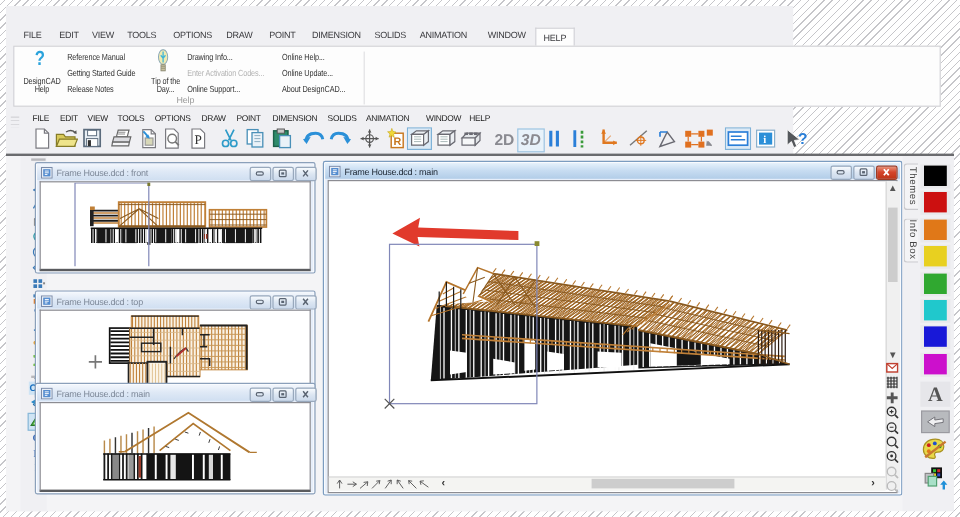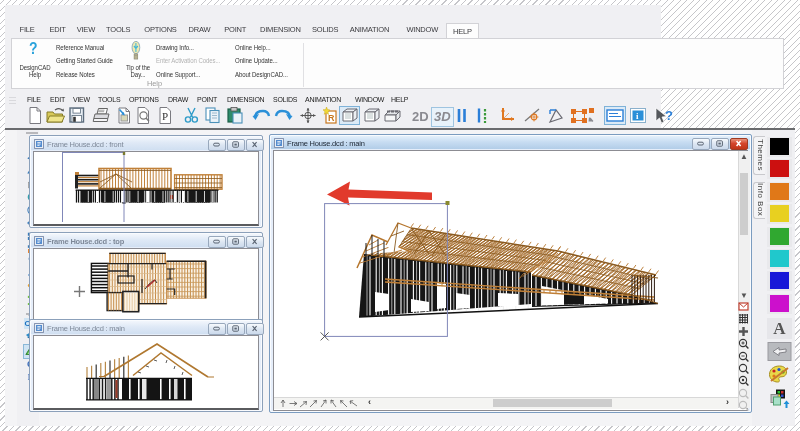--- a/index.html
+++ b/index.html
@@ -528,21 +528,21 @@
             <line x1="153.9" y1="39.0" x2="153.9" y2="50.0" stroke="#ffffff" stroke-width="0.8"></line>
             <line x1="162.2" y1="39.0" x2="162.2" y2="50.0" stroke="#ffffff" stroke-width="0.8"></line>
             <line x1="170.5" y1="39.0" x2="170.5" y2="50.0" stroke="#ffffff" stroke-width="0.8"></line>
             <line x1="178.8" y1="39.0" x2="178.8" y2="50.0" stroke="#ffffff" stroke-width="0.8"></line>
             <rect x="88.5" y="50" width="3" height="2" fill="#555"></rect>
             <path d="M28.5 0 V70 M90 0 V70 M28.5 0.5 H90" stroke="#8087b8" stroke-width="1" fill="none"></path>
             <rect x="88.8" y="0" width="2.4" height="3" fill="#7a7a30"></rect>
           </svg>
         </div>
       </div>
-      <div class="cwin" style="left:24px;top:102px;width:232px;height:89px;font-weight:bold;">
+      <div class="cwin" style="left:24px;top:112px;width:232px;height:89px;">
         <div class="tbar" style="background:linear-gradient(#f2f6fc,#dfe9f6 45%,#d0dff1);color:#7e8999;">
           <svg class="docicon" width="9" height="9" viewBox="0 0 9 9">
             <rect x="0.5" y="0.5" width="8" height="8" fill="#e8eef6" stroke="#7a8aa8" stroke-width="0.8"></rect>
             <rect x="1.8" y="1.8" width="5.4" height="5.4" fill="#3a7ac8" opacity="0.85"></rect>
             <path d="M3 3.2 h3 M3 4.5 h3 M3 5.8 h2" stroke="#fff" stroke-width="0.7"></path>
           </svg>
           <span class="ttl">Frame House.dcd : top</span>
           <div class="wbtn" style="left:177px;">
             <svg width="15" height="9" viewBox="0 0 15 9">
               <rect x="4.6" y="3.2" width="5.8" height="2.8" rx="1.3" fill="none" stroke="#5a6472" stroke-width="1"></rect>

